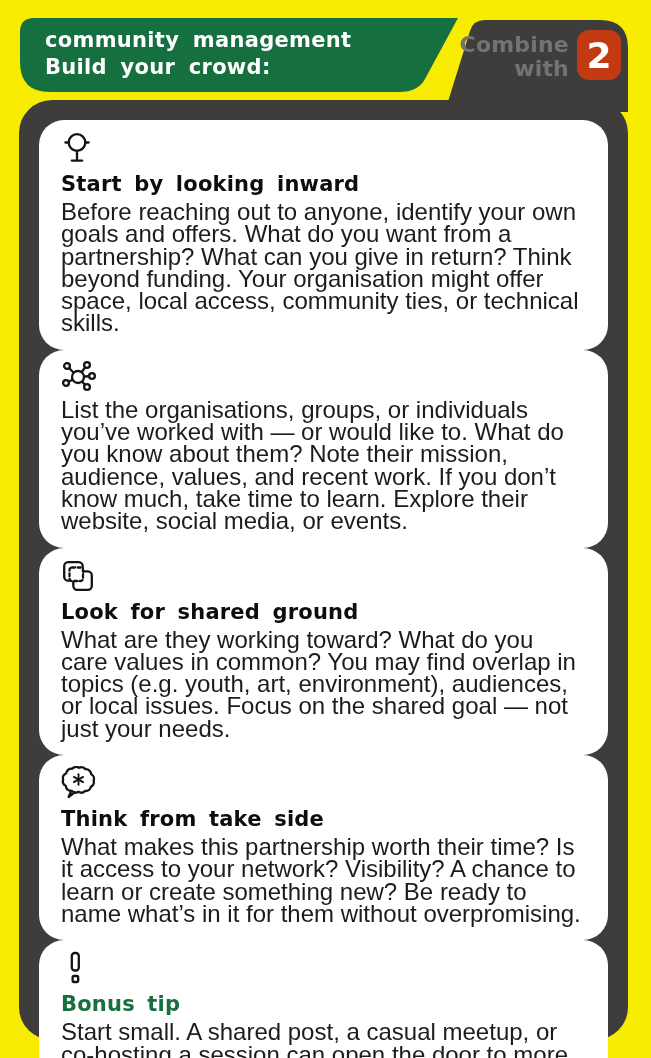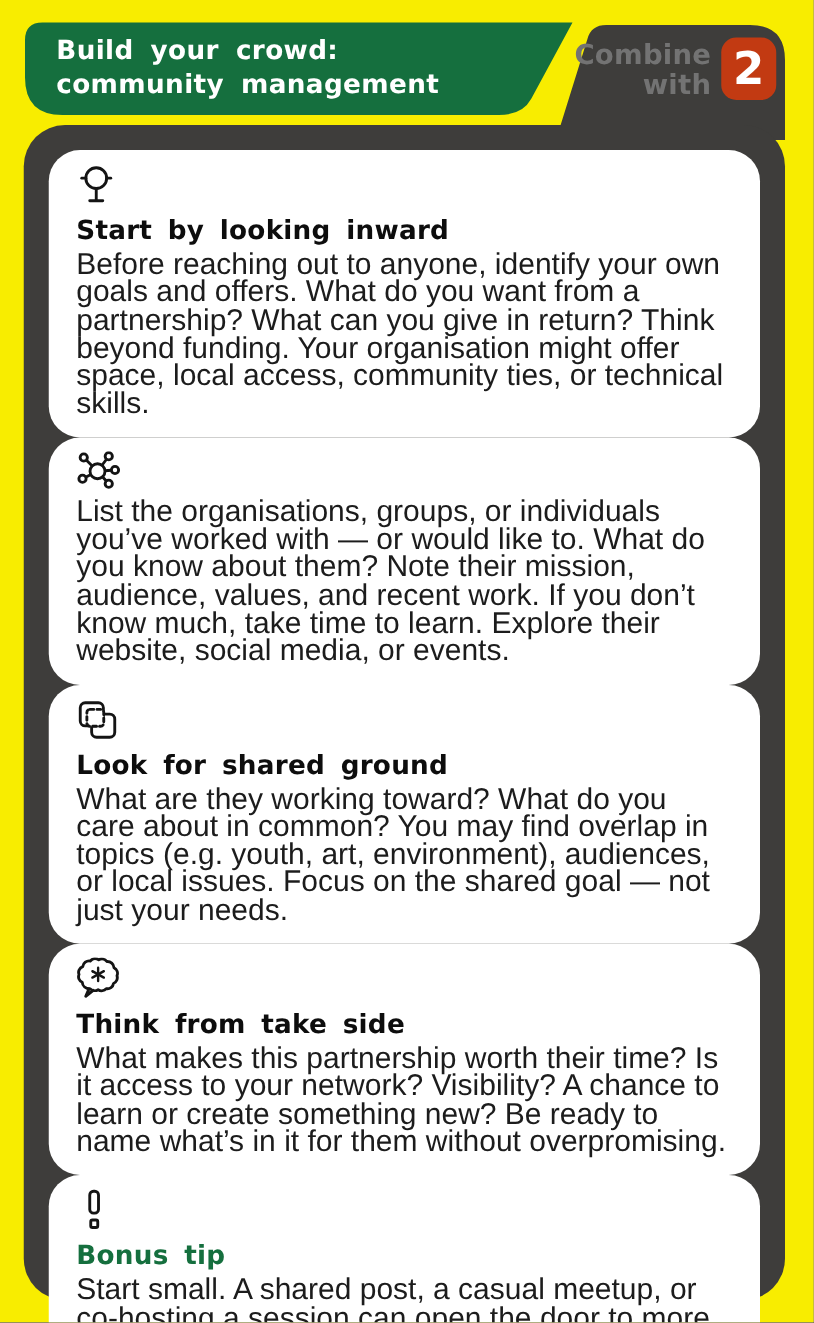--- a/index.html
+++ b/index.html
@@ -60,22 +60,22 @@
 <body>
 
 <div class="page">
 
   <svg class="header-svg" width="651" height="115" viewBox="0 0 651 115" aria-hidden="true">
     <path class="shape-green" d="M34 18 L458 18 L425 79 Q418 92 399 92 L50 92 Q20 92 20 62 L20 32 Q20 18 34 18 Z"></path>
     <path class="shape-dark" d="M485 20 L600 20 Q628 20 628 48 L628 112 L446 112 L446 108 L470 31 Q473 20 485 20 Z"></path>
   </svg>
 
   <div class="banner-title">
+    <div>community management</div>
     <div>Build your crowd:</div>
-    <div>community management</div>
   </div>
 
   <div class="combine">
     <div>Combine</div>
     <div>with</div>
   </div>
 
   <div class="badge">2</div>
 
   <div class="panel">
@@ -121,21 +121,21 @@
       <span class="icon">
         <svg width="34" height="34" viewBox="0 0 34 34">
           <g class="ic" stroke-width="2.1">
             <rect x="3.2" y="3.2" width="18.5" height="18.5" rx="4"></rect>
             <rect x="12.3" y="12.3" width="18.5" height="18.5" rx="4"></rect>
             <rect class="ic-fill" x="8.5" y="8.5" width="13.5" height="13.5" rx="2.5" stroke-dasharray="3 2.6"></rect>
           </g>
         </svg>
       </span>
       <h2 class="card-title">Look for shared ground</h2>
-      <p class="card-body">What are they working toward? What do you care about in common? You may find overlap in topics (e.g. youth, art, environment), audiences, or local issues. Focus on the shared goal — not just your needs.</p>
+      <p class="card-body">What are they working toward? What do you care values in common? You may find overlap in topics (e.g. youth, art, environment), audiences, or local issues. Focus on the shared goal — not just your needs.</p>
     </section>
 
     <section class="card">
       <span class="icon">
         <svg width="36" height="34" viewBox="0 0 36 34">
           <g class="ic" stroke-width="2">
             <path d="M11 25 C7.5 25 5 22.8 4.8 19.8 C2.3 18.8 1.2 16 2.2 13.6 C1.2 11 2.6 8.2 5.2 7.3 C5.6 4.3 8.2 2.3 11.2 2.8 C12.8 0.8 15.8 0.4 18 1.8 C20.2 0.6 23 1.2 24.5 3.2 C27.5 3 30 5.3 30.2 8.2 C32.6 9.4 33.6 12.2 32.6 14.6 C33.4 17 32.2 19.8 29.8 20.8 C29.4 23.6 26.8 25.4 24 24.9 C22.4 26.7 19.6 27.1 17.5 25.8 C15.8 26.9 13 26.9 11 25 Z"></path>
             <path d="M10 25.5 L7.6 31 L13.6 26.3"></path>
             <g stroke-width="1.9">
               <line x1="17.5" y1="8.2" x2="17.5" y2="18.8"></line>

